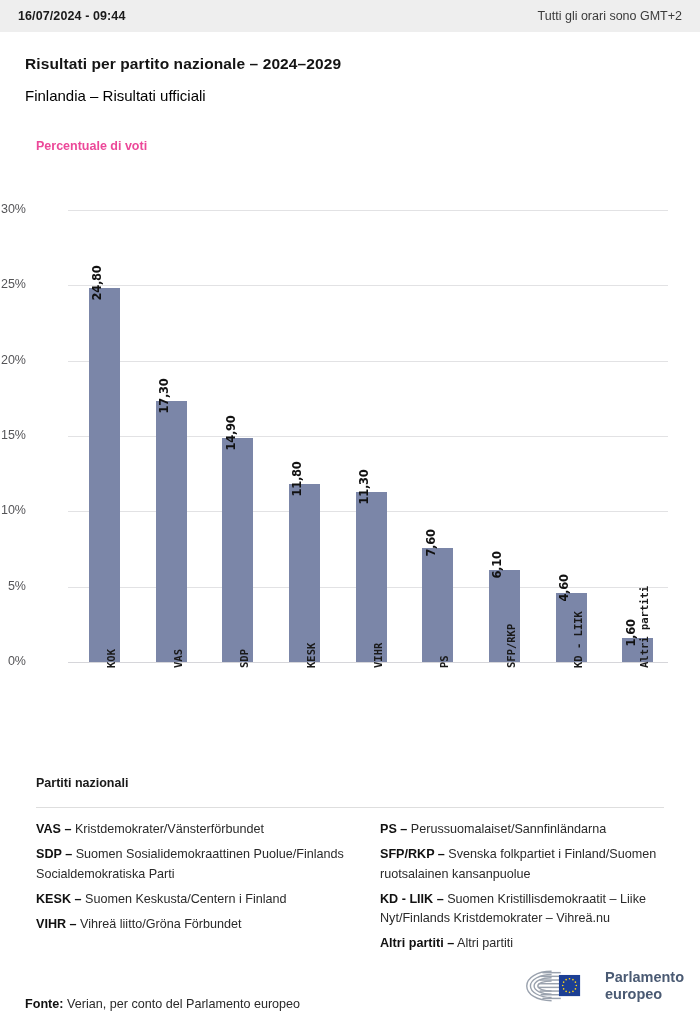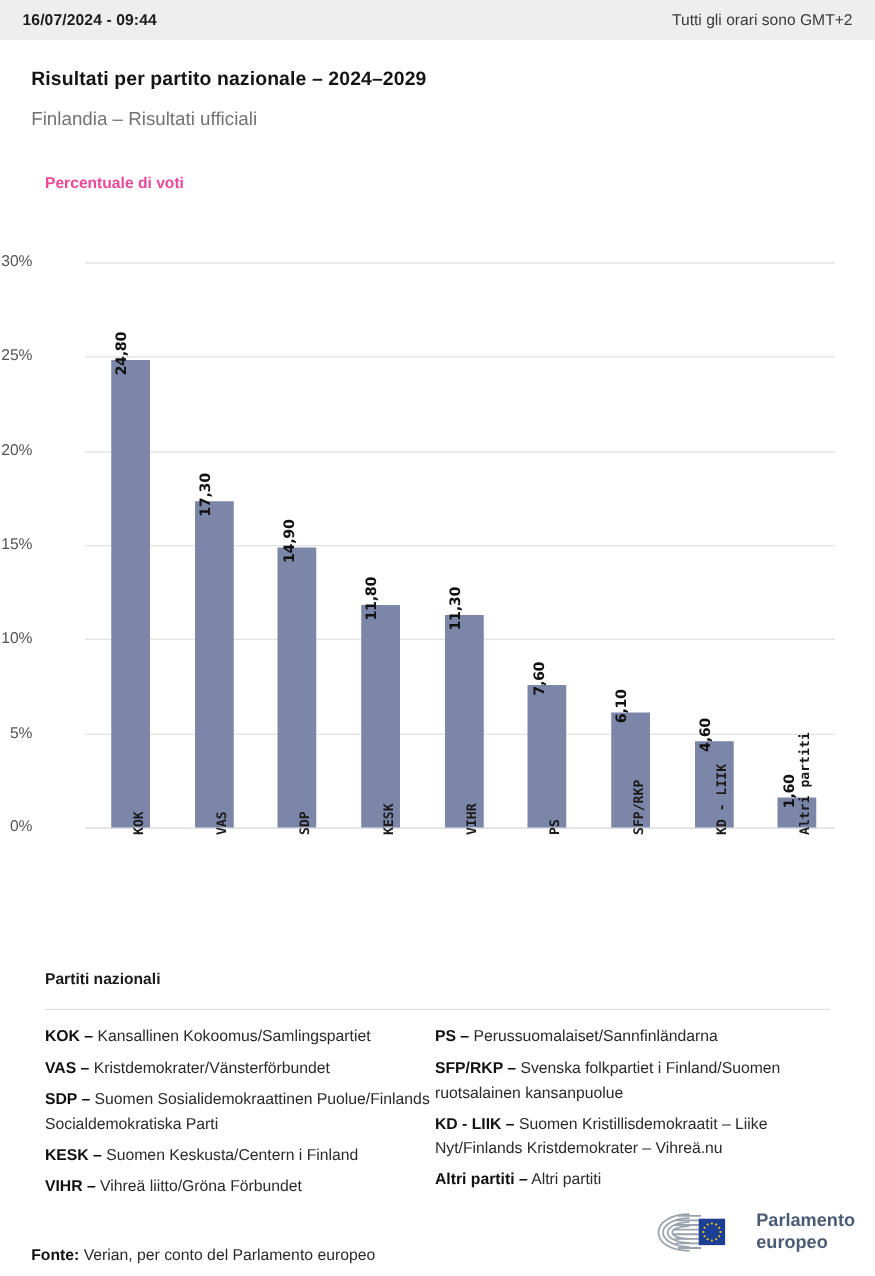--- a/index.html
+++ b/index.html
@@ -22,21 +22,21 @@
   .topbar .stamp { font-size: 12.5px; font-weight: bold; color: #1a1a1a; letter-spacing: .1px; }
   .topbar .tz { font-size: 12.5px; color: #3a3a3a; }
 
   
   .title {
     position: absolute; left: 25px; top: 55px;
     font-size: 15.5px; font-weight: bold; color: #141414; letter-spacing: .1px;
   }
   .subtitle {
     position: absolute; left: 25px; top: 87px;
-    font-size: 15px; color: #737373; font-weight: normal;
+    font-size: 15px; color: #000000; font-weight: normal;
   }
   .axis-title {
     position: absolute; left: 36px; top: 139px;
     font-size: 12.5px; font-weight: bold; color: #ec4899;
   }
 
   
   .chart {
     position: absolute; left: 0; top: 180px; width: 700px; height: 600px;
   }
@@ -92,21 +92,21 @@
     font-size: 12.5px; font-weight: bold; color: #1a1a1a;
   }
   .legend-rule {
     position: absolute; left: 36px; top: 807px; width: 628px; height: 1px;
     background: #dedede;
   }
   .legend-col {
     position: absolute; top: 820px; font-size: 12.6px; line-height: 19.5px; color: #2a2a2a;
   }
   .legend-col.left  { left: 36px;  width: 310px; }
-  .legend-col.right { left: 348px; width: 310px; }
+  .legend-col.right { left: 380px; width: 310px; }
   .legend-item { margin-bottom: 5.5px; }
   .legend-item b { font-weight: bold; color: #111; }
 
   
   .source {
     position: absolute; left: 25px; top: 987px;
     font-size: 12.6px; color: #2a2a2a; margin-top: 10px;
   }
   .source b { font-weight: bold; color: #111; }
   .ep-logo {
@@ -219,21 +219,20 @@
         </div>
         <div class="xlabel-slot" style="left: 554.167px;">
           <div class="vlabel">Altri partiti</div>
         </div>
       </div>
   </div>
 
   <div class="legend-head">Partiti nazionali</div>
   <div class="legend-rule"></div>
   <div class="legend-col left" id="legend-left">
-      <div class="legend-item"><b>KOK –</b><span> Kansallinen Kokoomus/Samlingspartiet</span></div>
       <div class="legend-item"><b>VAS –</b><span> Kristdemokrater/Vänsterförbundet</span></div>
       <div class="legend-item"><b>SDP –</b><span> Suomen Sosialidemokraattinen Puolue/Finlands Socialdemokratiska Parti</span></div>
       <div class="legend-item"><b>KESK –</b><span> Suomen Keskusta/Centern i Finland</span></div>
       <div class="legend-item"><b>VIHR –</b><span> Vihreä liitto/Gröna Förbundet</span></div>
     </div>
   <div class="legend-col right" id="legend-right">
       <div class="legend-item"><b>PS –</b><span> Perussuomalaiset/Sannfinländarna</span></div>
       <div class="legend-item"><b>SFP/RKP –</b><span> Svenska folkpartiet i Finland/Suomen ruotsalainen kansanpuolue</span></div>
       <div class="legend-item"><b>KD - LIIK –</b><span> Suomen Kristillisdemokraatit – Liike Nyt/Finlands Kristdemokrater – Vihreä.nu</span></div>
       <div class="legend-item"><b>Altri partiti –</b><span> Altri partiti</span></div>

